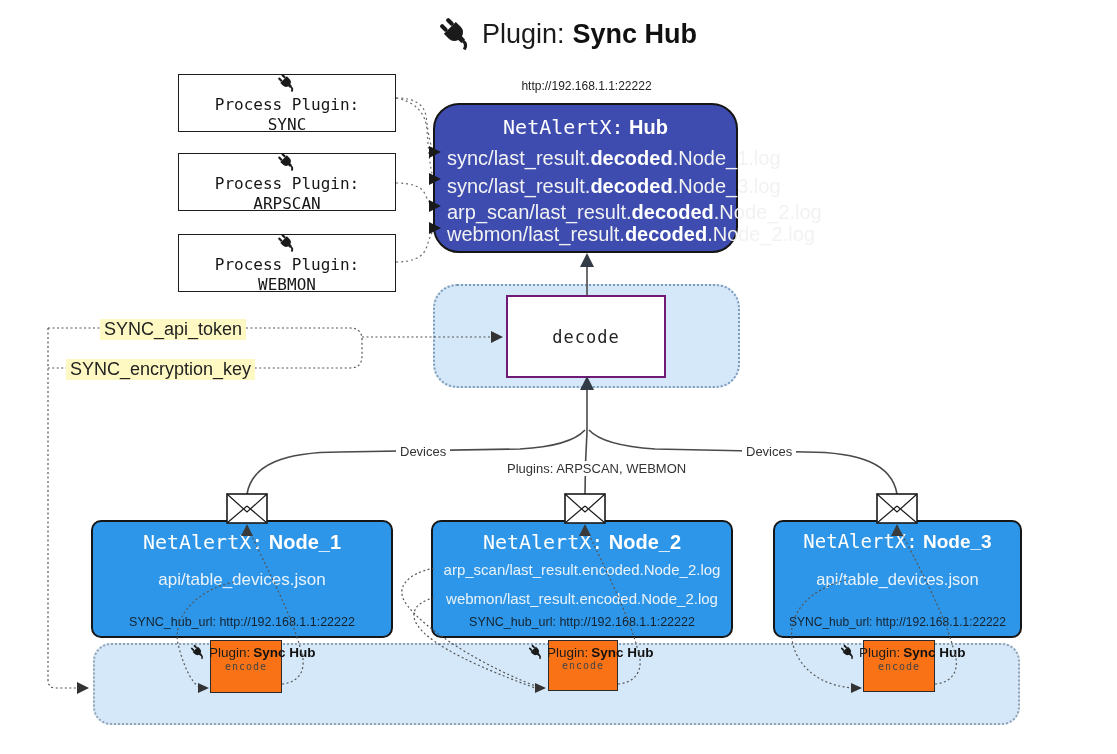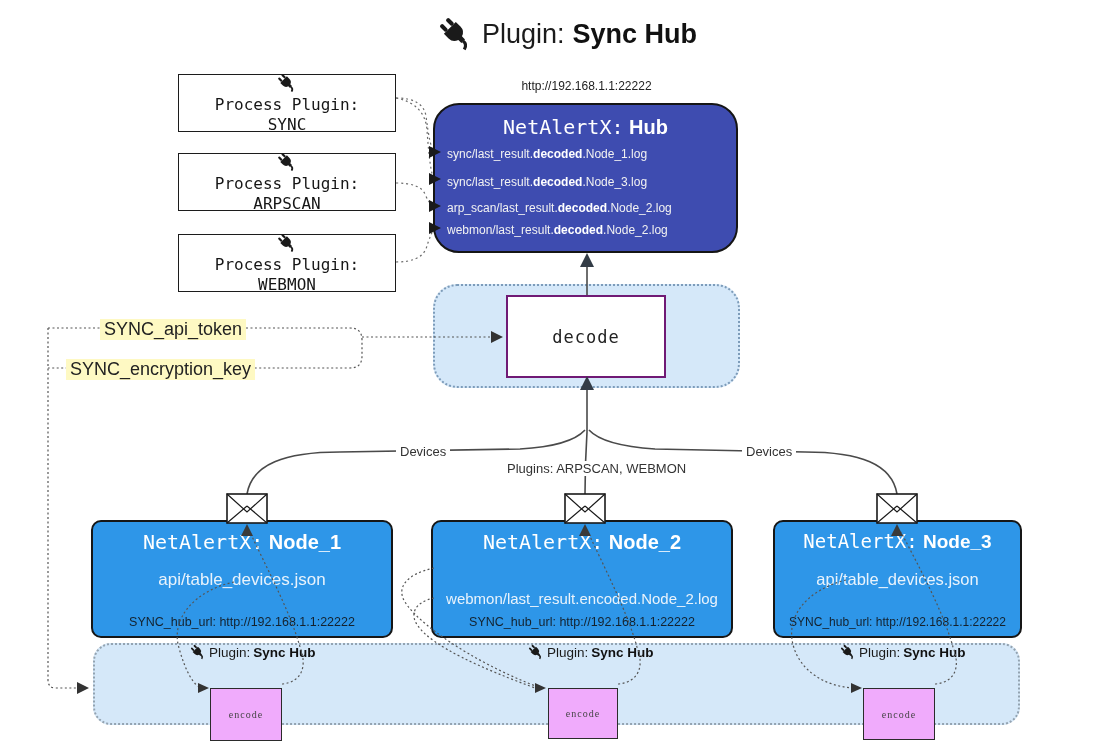--- a/index.html
+++ b/index.html
@@ -9,42 +9,42 @@
   .mono{font-family:"DejaVu Sans Mono","Liberation Mono",monospace;}
   
   #title{left:438px;top:16px;display:flex;align-items:center;gap:8px;z-index:2;}
   #title .t-label{font-size:27px;color:#1b1b1b;}
   #title .t-name{font-size:27px;color:#111;font-weight:700;}
   
   #hub-url{left:433px;top:79px;width:307px;text-align:center;font-size:12px;color:#222;z-index:2;}
   #hub{left:433px;top:103px;width:305px;height:150px;background:var(--hub-bg,#3e4cb0);
        border:2px solid #151515;border-radius:26px;z-index:1;}
   #hub .hub-title{position:absolute;top:10px;left:0;right:0;text-align:center;color:#fff;font-size:20px;}
-  .hub-line{position:absolute;left:12px;white-space:nowrap;font-size:12px;color:#f2f2f2;}
+  .hub-line{position:absolute;left:12px;white-space:nowrap;font-size:20px;color:#f2f2f2;}
   .hub-line b{font-weight:700;color:#fff;}
   
   .pbox{left:178px;width:218px;height:58px;background:#fff;border:1.6px solid #1c1c1c;z-index:1;
         display:flex;flex-direction:column;align-items:center;justify-content:center;gap:1px;}
   .pbox .row{display:flex;align-items:center;gap:2px;flex-direction:column;}
   .pbox span{font-size:16px;color:#161616;}
   
   .bluebox{background:var(--container-bg,#d5e8f9);}
   #decode-container{left:433px;top:284px;width:307px;height:104px;border:2px dotted #7d9cba;border-radius:24px;z-index:1;}
   #decode-box{left:506px;top:295px;width:160px;height:83px;background:#fff;border:2px solid #701a75;z-index:2;
               display:flex;align-items:center;justify-content:center;font-size:17px;color:#222;letter-spacing:1px;}
   
   .node{background:var(--node-bg,#2e96e8);border:2px solid #161616;border-radius:10px;z-index:1;top:520px;height:118px;}
   .node .n-title{position:absolute;top:8px;left:0;right:0;text-align:center;color:#fff;font-size:20px;white-space:nowrap;}
   .node .n-file{position:absolute;left:0;right:0;text-align:center;color:#e9f3fc;white-space:nowrap;}
   .node .n-url{position:absolute;left:0;right:0;bottom:7px;text-align:center;font-size:12.5px;color:var(--node-url-text,#14222e);white-space:nowrap;}
   .t-bold{font-weight:700;font-family:"Liberation Sans",sans-serif;}
   
   #bottom-container{left:93px;top:643px;width:927px;height:82px;border:2px dotted #93a3b1;border-radius:18px;z-index:0;}
-  .encode-box{background:#f0abfc;border:1.8px solid #2b2b2b;z-index:2;display:flex;align-items:center;justify-content:center;
-              font-size:10px;color:#444;letter-spacing:1px;top:688px;font-family:Liberation Serif, serif;}
+  .encode-box{background:#f97316;border:1.8px solid #2b2b2b;z-index:2;display:flex;align-items:center;justify-content:center;
+              font-size:10px;color:#444;letter-spacing:1px;top:640px;}
   .badge{display:flex;align-items:center;gap:3px;z-index:2;top:644px;}
   .badge .b-label{font-size:13.5px;color:#1b1b1b;}
   .badge .b-name{font-size:13.5px;color:#111;font-weight:700;}
   
   .edge-label{z-index:6;background:#fff;padding:0 4px;font-size:13px;color:#333;white-space:nowrap;}
   .key-label{z-index:6;background:#fef9c3;padding:0 4px;font-size:18px;color:#222;white-space:nowrap;}
   #overlay{position:absolute;left:0;top:0;z-index:5;pointer-events:none;}
   svg .plugfill{fill:#1a1a1a;}
 </style>
 </head>
@@ -114,20 +114,21 @@
   <div id="decode-container" class="abs bluebox"></div>
   <div id="decode-box" class="abs mono">decode</div>
 
   <div class="node abs" style="left:91px;width:302px">
     <div class="n-title"><span class="mono">NetAlertX:</span> <span class="t-bold">Node_1</span></div>
     <div class="n-file" style="top:48px;font-size:17px">api/table_devices.json</div>
     <div class="n-url">SYNC_hub_url: http://192.168.1.1:22222</div>
   </div>
   <div class="node abs" style="left:431px;width:302px">
     <div class="n-title"><span class="mono">NetAlertX:</span> <span class="t-bold">Node_2</span></div>
+    <div class="n-file" style="top:39px;font-size:15px">arp_scan/last_result.encoded.Node_2.log</div>
     <div class="n-file" style="top:68px;font-size:15px">webmon/last_result.encoded.Node_2.log</div>
     <div class="n-url">SYNC_hub_url: http://192.168.1.1:22222</div>
   </div>
   <div class="node abs" style="left:773px;width:249px">
     <div class="n-title" style="font-size:19px"><span class="mono">NetAlertX:</span> <span class="t-bold">Node_3</span></div>
     <div class="n-file" style="top:48px;font-size:16.5px">api/table_devices.json</div>
     <div class="n-url" style="font-size:12px">SYNC_hub_url: http://192.168.1.1:22222</div>
   </div>
 
   <div id="bottom-container" class="abs bluebox"></div>

